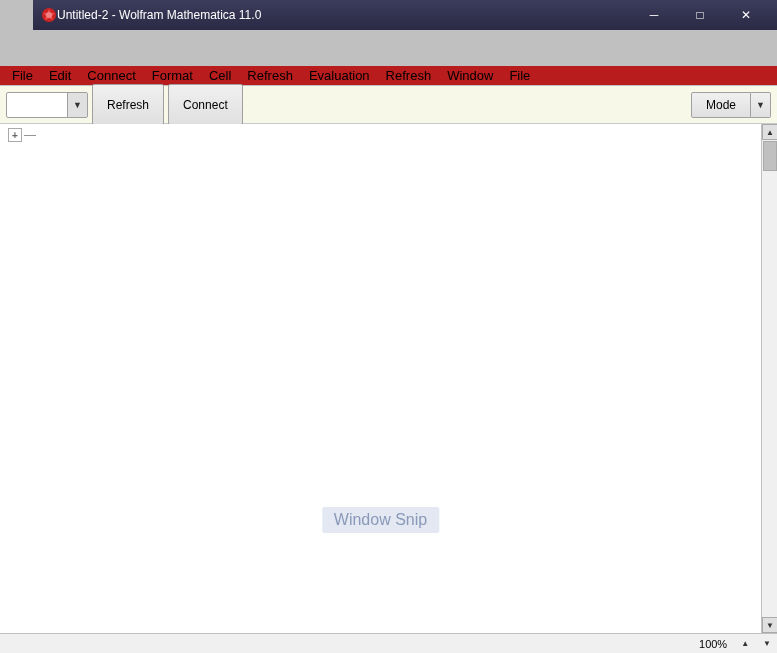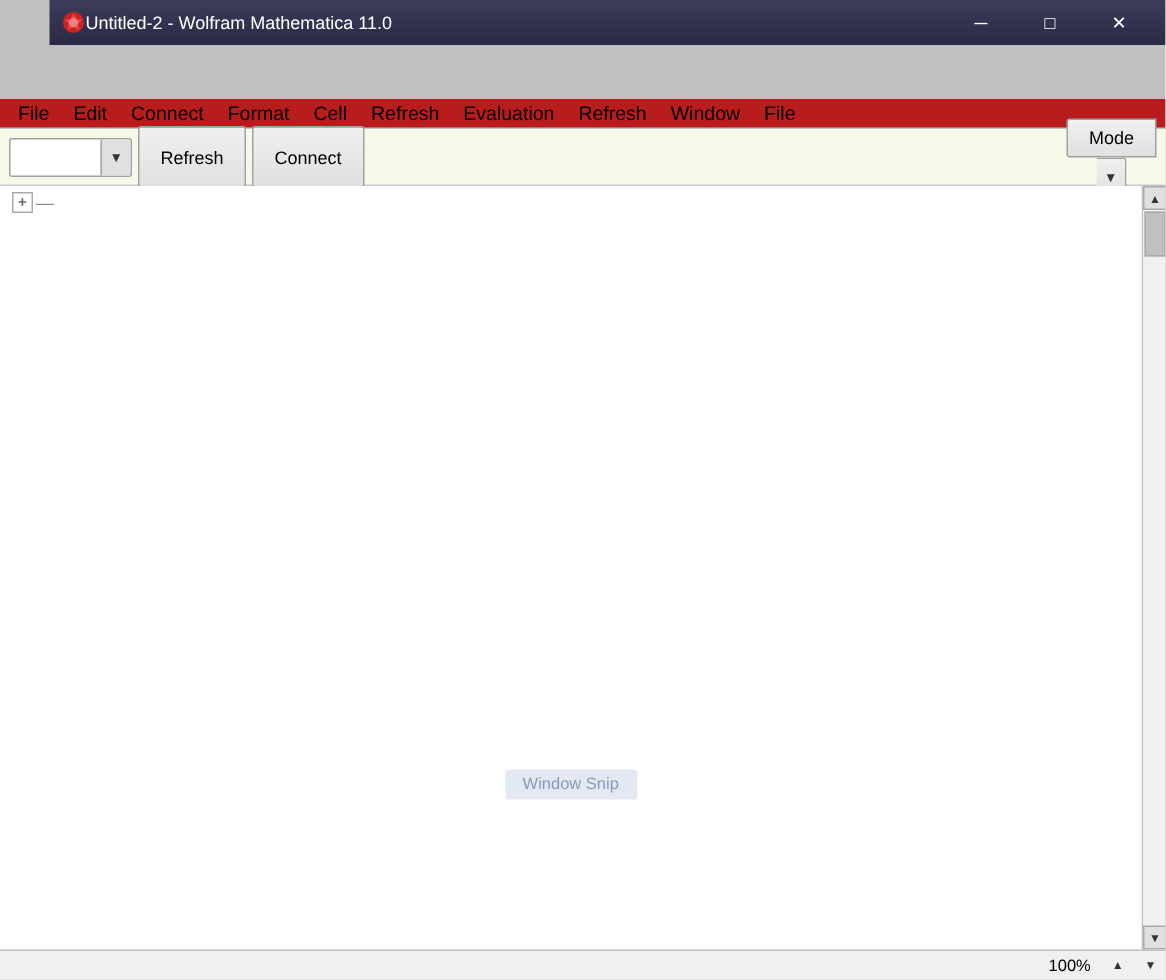--- a/index.html
+++ b/index.html
@@ -133,21 +133,20 @@
       white-space: nowrap;
     }
 
     .toolbar-spacer {
       flex: 1;
     }
 
     .mode-group {
       display: flex;
       align-items: center;
-      flex-direction: column;
     }
 
     .mode-btn {
       height: 26px;
       padding: 0 14px;
       border: 1px solid #a0a0a0;
       background: linear-gradient(to bottom, #f0f0f0, #e0e0e0);
       border-radius: 2px 0 0 2px;
       cursor: pointer;
       font-size: 12px;
@@ -289,21 +288,21 @@
     }
 
     
     .window-snip {
       position: absolute;
       bottom: 100px;
       left: 50%;
       transform: translateX(-50%);
       background: rgba(200, 210, 230, 0.5);
       color: rgba(100, 120, 160, 0.7);
-      font-size: 11px;
+      font-size: 16px;
       padding: 4px 12px;
       border-radius: 2px;
       pointer-events: none;
     }
 
     
     .logo-svg {
       width: 16px;
       height: 16px;
     }

